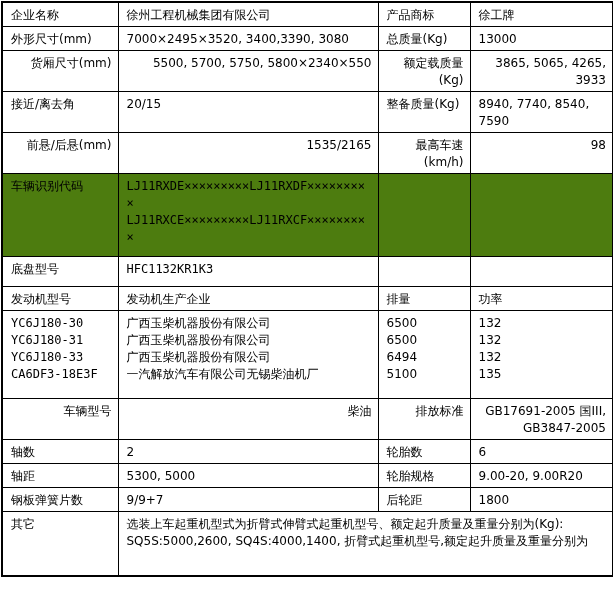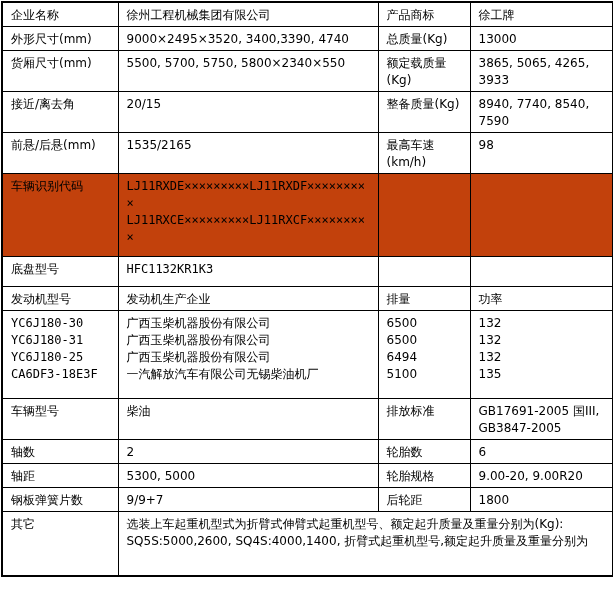--- a/index.html
+++ b/index.html
@@ -19,25 +19,25 @@
     padding:4px 6px 2px 8px;
     line-height:17px;
     background:#fff;
     overflow:hidden;
     word-break:break-word;
   }
   col.c1{width:116px;}
   col.c2{width:260px;}
   col.c3{width:92px;}
   col.c4{width:143px;}
-  tr.h25{height:25px;} tr.h23{height:23px;} tr.h40{height:40px;}
+  tr.h25{height:25px;} tr.h23{height:23px;} tr.h40{height:40px;text-align:right;}
   tr.h83{height:83px;} tr.h30{height:30px;} tr.h20{height:20px;}
   tr.h88{height:88px;} tr.h22{height:22px;} tr.h24{height:24px;}
   tr.h64{height:64px;}
-  tr.vin-row td{background:#c2410c;}
+  tr.vin-row td{background:#4d7c0f;}
   td.vin-val{word-break:break-all;line-height:20px;padding-top:5px;}
   td.eng{line-height:21.5px;padding-top:4px;}
   td.other-val{line-height:21px;padding-top:3px;}
   .mono{font-family:"DejaVu Sans Mono","Liberation Mono",monospace;margin-top:36px;}
 </style>
 </head>
 <body>
 
 <table class="spec">
   <colgroup>
@@ -51,21 +51,21 @@
 
   <tr class="h23">
     <td>企业名称</td>
     <td>徐州工程机械集团有限公司</td>
     <td>产品商标</td>
     <td>徐工牌</td>
   </tr>
 
   <tr class="h23">
     <td>外形尺寸(mm)</td>
-    <td>9000×2495×3520,  3400,3390,  4740</td>
+    <td>7000×2495×3520,  3400,3390,  3080</td>
     <td>总质量(Kg)</td>
     <td>13000</td>
   </tr>
 
   <tr class="h40">
     <td>货厢尺寸(mm)</td>
     <td>5500, 5700, 5750, 5800×2340×550</td>
     <td>额定载质量 (Kg)</td>
     <td>3865, 5065, 4265, 3933</td>
   </tr>
@@ -105,21 +105,21 @@
     <td>发动机型号</td>
     <td>发动机生产企业</td>
     <td>排量</td>
     <td>功率</td>
   </tr>
 
   <tr class="h88">
     <td class="eng mono">
       <div>YC6J180-30</div>
       <div>YC6J180-31</div>
-      <div>YC6J180-25</div>
+      <div>YC6J180-33</div>
       <div>CA6DF3-18E3F</div>
     </td>
     <td class="eng">
       <div>广西玉柴机器股份有限公司</div>
       <div>广西玉柴机器股份有限公司</div>
       <div>广西玉柴机器股份有限公司</div>
       <div>一汽解放汽车有限公司无锡柴油机厂</div>
     </td>
     <td class="eng">
       <div>6500</div>

